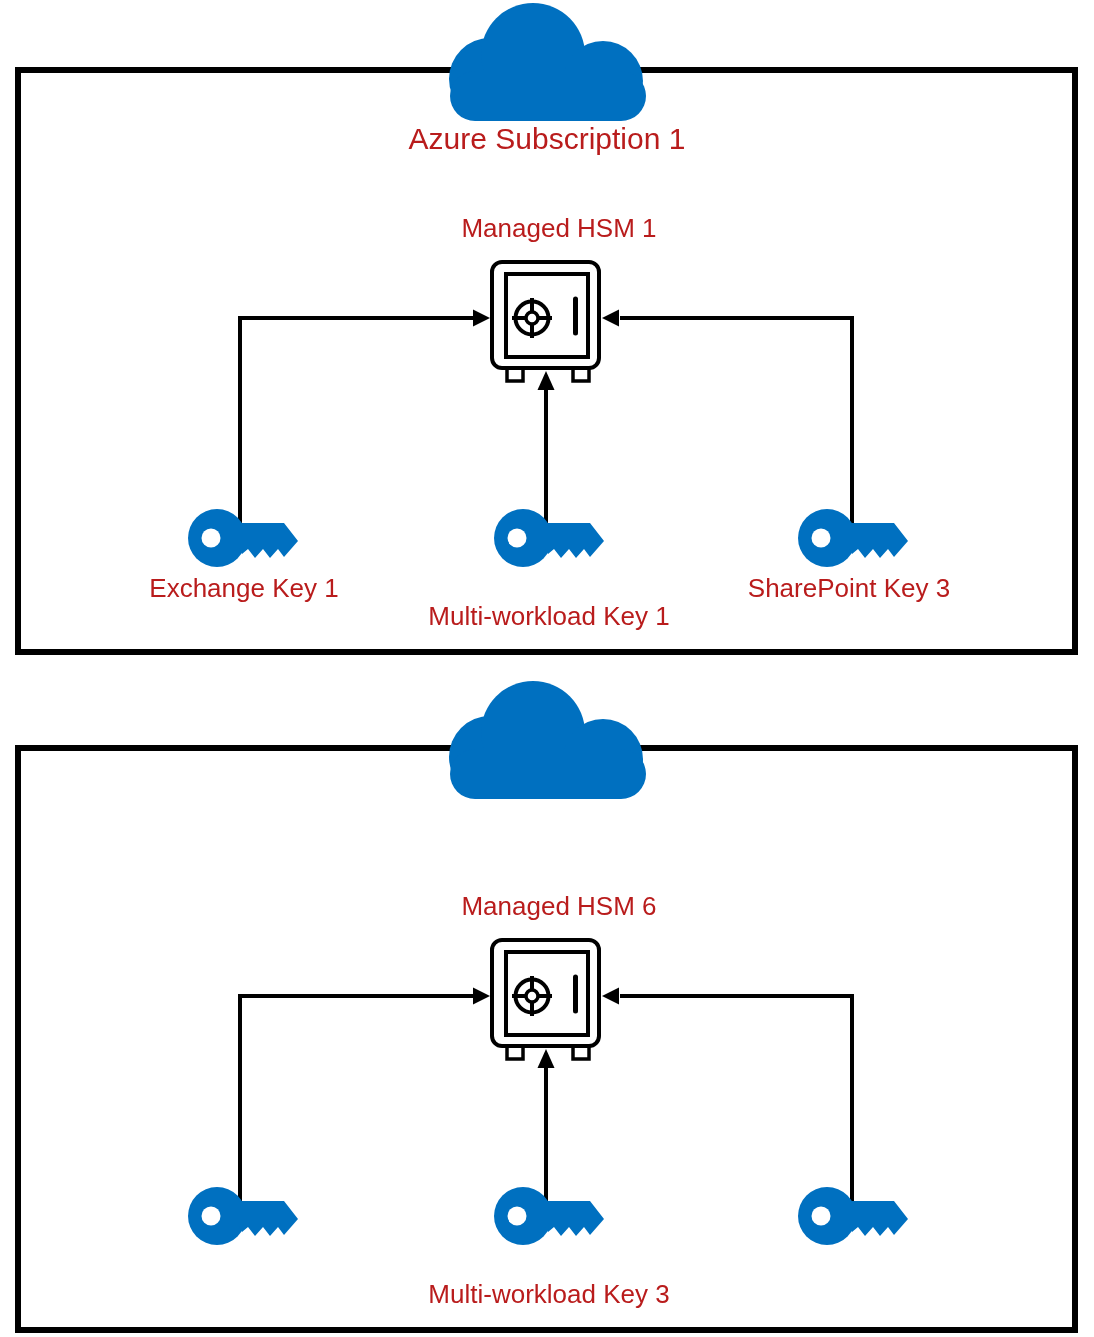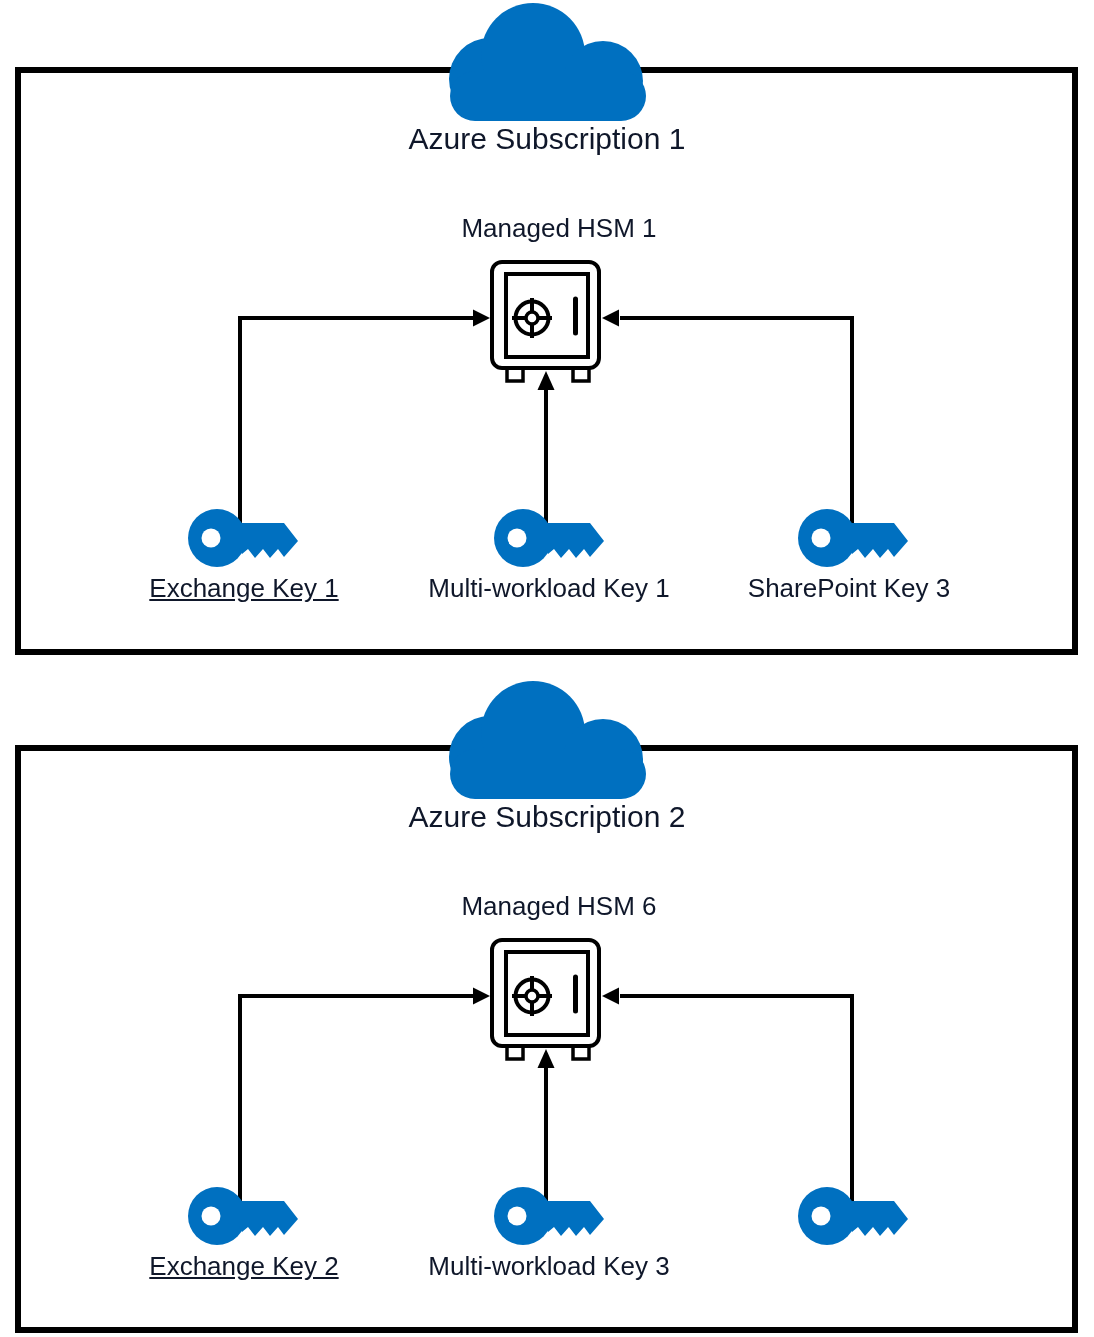--- a/index.html
+++ b/index.html
@@ -1,18 +1,18 @@
 <!DOCTYPE html>
 <html><head>
 <meta charset="utf-8">
 <style>
   html,body{margin:0;padding:0;background:#ffffff;}
   .canvas{
     position:relative;width:1094px;height:1337px;background:#ffffff;
-    font-family:"Liberation Sans",sans-serif;color:#0f172a;overflow:hidden;
+    font-family:"Liberation Sans",sans-serif;color:#b91c1c;overflow:hidden;
   }
   .subscription{position:absolute;left:0;width:1094px;height:678px;}
   .sub1{top:0;}
   .sub2{top:678px;height:659px;}
   .box{
     position:absolute;left:15px;top:67px;width:1063px;height:588px;
     border:6px solid #000;box-sizing:border-box;background:#fff;
   }
   .cloud{position:absolute;left:440px;top:1px;width:216px;height:121px;}
   .title{
@@ -29,22 +29,22 @@
   .safe{position:absolute;left:488px;top:258px;width:117px;height:127px;}
   .safe .ln{stroke:#000;fill:none;}
   .key{position:absolute;top:507px;width:112px;height:62px;}
   .key-1{left:188px;}
   .key-2{left:494px;}
   .key-3{left:798px;}
   .key-label{
     position:absolute;top:572px;width:300px;text-align:center;
     font-size:26px;line-height:32px;white-space:nowrap;
   }
-  .key-label-1{left:94px;text-decoration:underline;}
-  .key-label-2{left:399px;}
+  .key-label-1{left:94px;}
+  .key-label-2{left:399px;margin-top:28px;}
   .key-label-3{left:699px;}
 </style>
 </head>
 <body>
 
 <div class="canvas">
 
   <div class="subscription sub1">
     <div class="box"></div>
 
@@ -121,21 +121,20 @@
 
     <svg class="cloud" viewBox="0 0 216 121">
       <g fill="#0070C0">
         <circle cx="50" cy="78" r="41"></circle>
         <circle cx="93" cy="54" r="52"></circle>
         <circle cx="163" cy="80" r="40"></circle>
         <rect x="10" y="70" width="196" height="50" rx="25"></rect>
       </g>
     </svg>
 
-    <div class="title">Azure Subscription 2</div>
     <div class="hsm-label">Managed HSM 6</div>
 
     <svg class="connectors" viewBox="0 0 1094 678">
       <g>
         <path d="M240,524 L240,318 L474,318"></path>
         <polygon points="490,318 473,309.5 473,326.5"></polygon>
       </g>
       <g>
         <path d="M852,524 L852,318 L620,318"></path>
         <polygon points="602,318 619,309.5 619,326.5"></polygon>
@@ -175,17 +174,16 @@
       <circle cx="23" cy="31" r="9.5" fill="#ffffff"></circle>
     </svg>
     <svg class="key key-3" viewBox="0 0 112 62">
       <g fill="#0070C0">
         <circle cx="29" cy="31" r="29"></circle>
         <path d="M50,16 L96,16 L110,34 L96,50 L90,42 L82,51 L75,42 L67,51 L60,42 L54,47 L50,40 Z"></path>
       </g>
       <circle cx="23" cy="31" r="9.5" fill="#ffffff"></circle>
     </svg>
 
-    <div class="key-label key-label-1">Exchange Key 2</div>
     <div class="key-label key-label-2">Multi-workload Key 3</div>
   </div>
 
 </div>
 
 </body></html>

